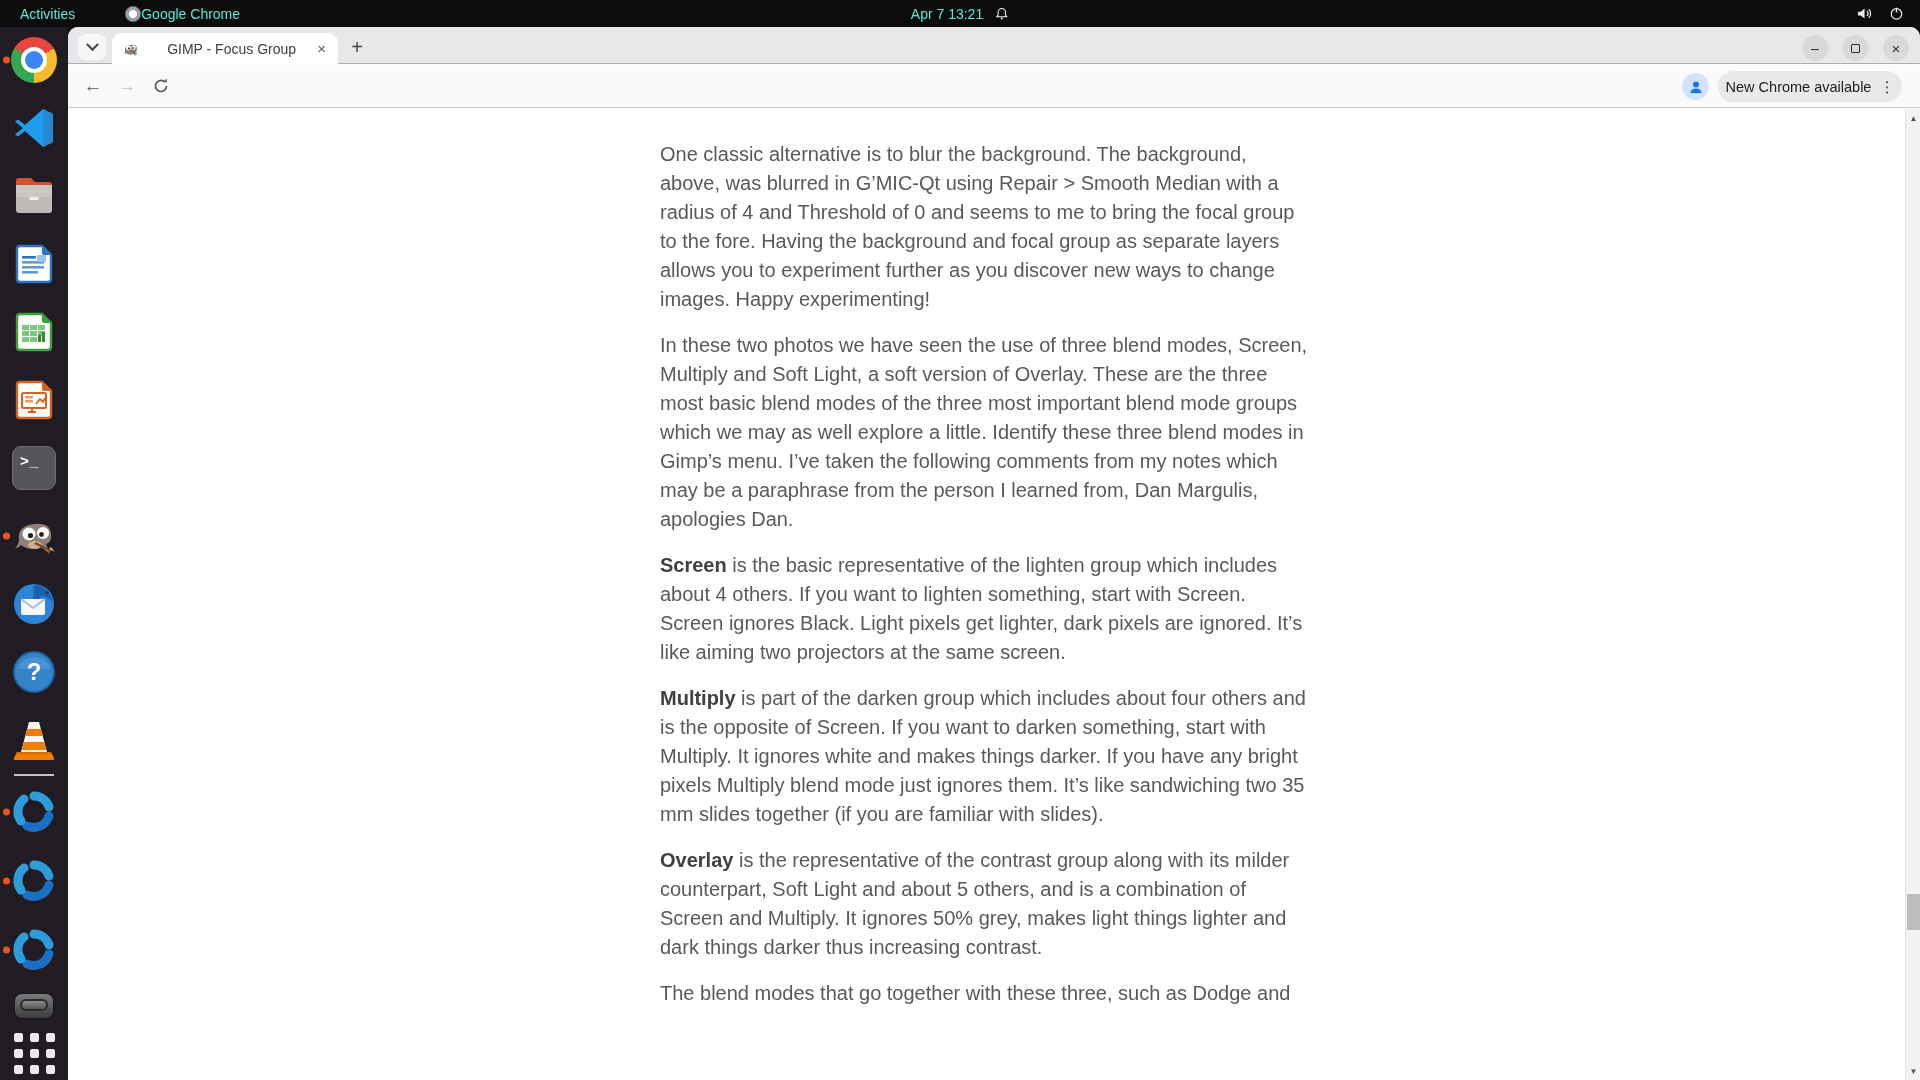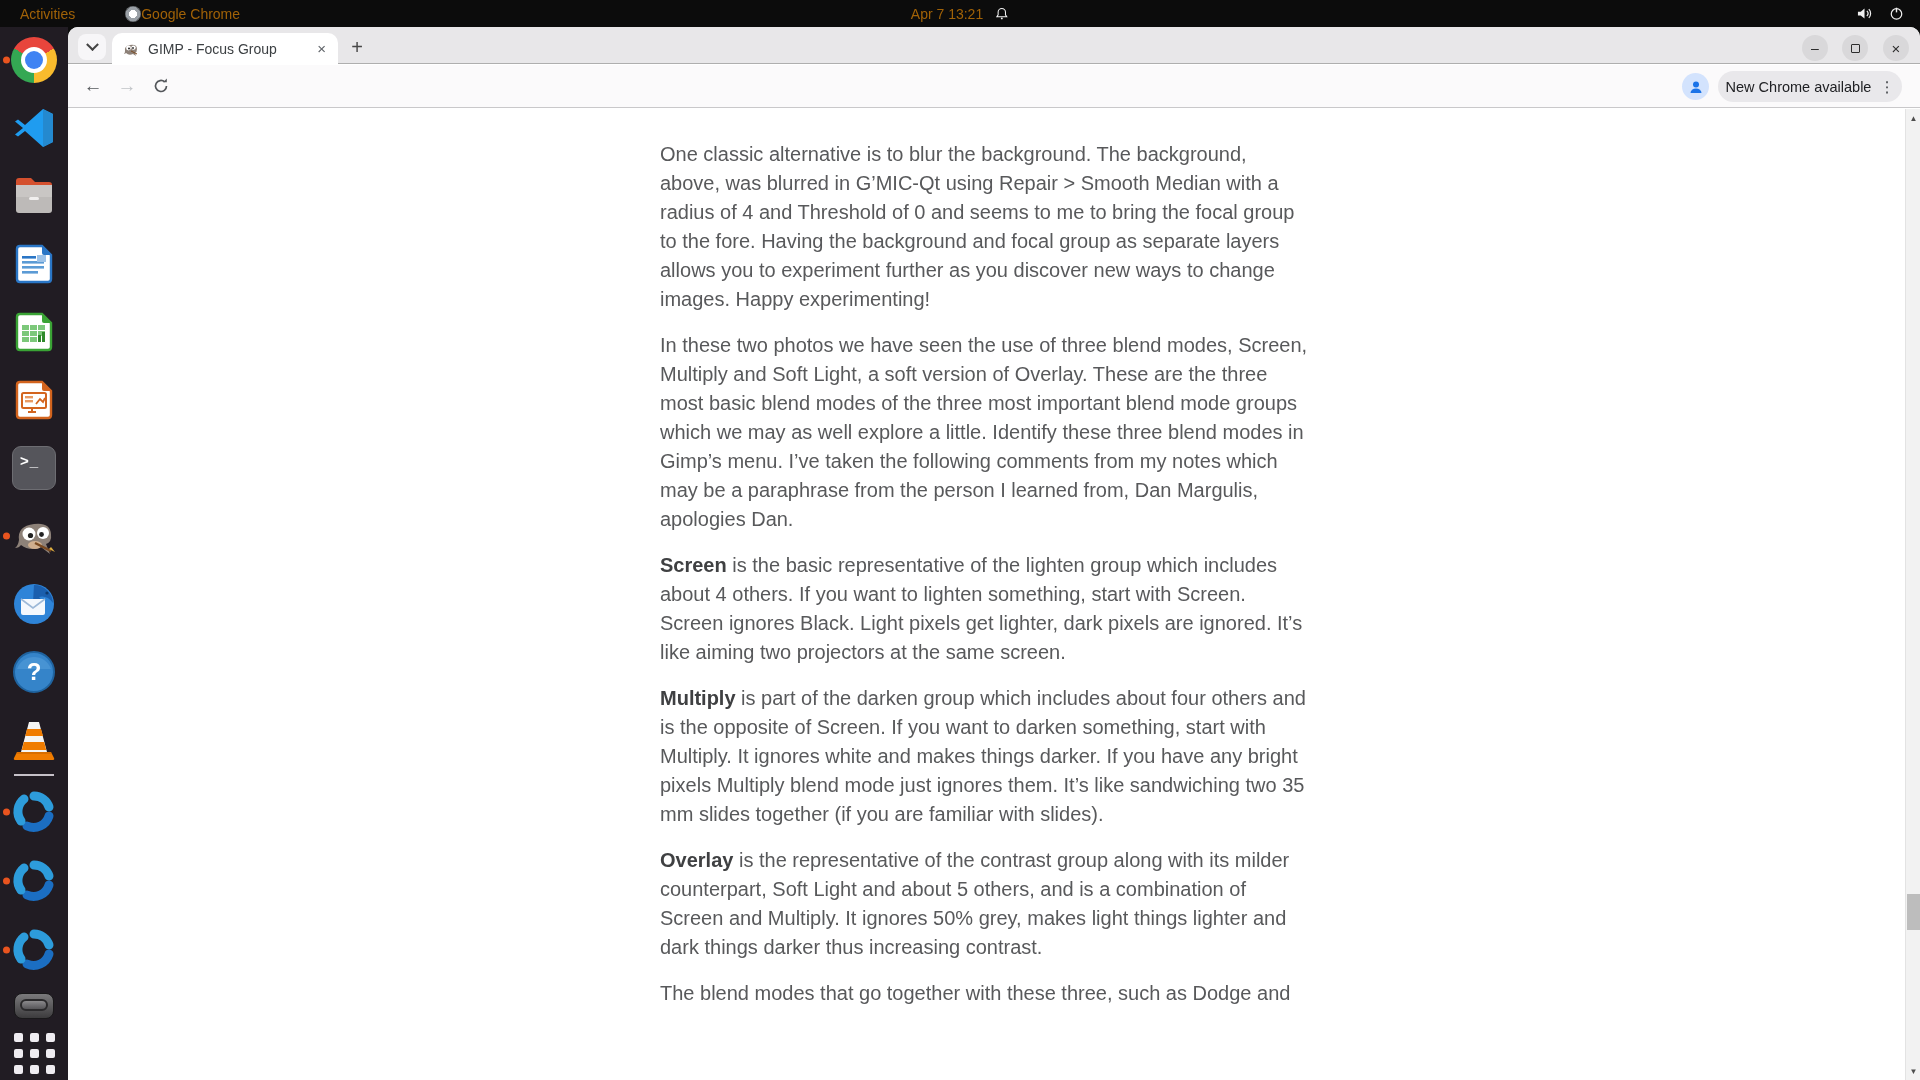--- a/index.html
+++ b/index.html
@@ -1,21 +1,21 @@
 <!DOCTYPE html>
 <html><head>
 <meta charset="utf-8">
 <style>
   * { margin:0; padding:0; box-sizing:border-box; }
   html,body { width:1920px; height:1080px; overflow:hidden; background:#0c0c0c;
               font-family:"Liberation Sans", sans-serif; }
 
   
   .topbar { position:absolute; left:0; top:0; width:1920px; height:27px;
-            background:#0c0c0c; color:#a16207; font-size:14px;
+            background:#0c0c0c; color:#5eead4; font-size:14px;
             display:flex; align-items:center; }
   .tb-left { display:flex; align-items:center; gap:44px; padding-left:14px; }
   .tb-activities { padding:2px 6px; cursor:default; }
   .tb-app { display:flex; align-items:center; }
   .tb-app .mini-chrome { width:16px; height:16px; border-radius:50%;
       background: radial-gradient(circle at 50% 50%, #fff 0 4px, #9aa0a6 4px 7px, #6f7377 7px); }
   .tb-center { position:absolute; left:50%; transform:translateX(-50%);
                display:flex; align-items:center; gap:12px; }
   .tb-right { position:absolute; right:16px; display:flex; align-items:center; gap:16px; }
   .tb-ico svg { display:block; }
@@ -44,21 +44,21 @@
             background:#fff; border-radius:10px 10px 0 0; overflow:hidden; }
   .tabstrip { position:absolute; left:0; top:0; width:100%; height:37px; background:#e8e7e9;
               border-bottom:1px solid #aeaeae; }
   .tabsearch { position:absolute; left:10px; top:7px; width:28px; height:26px; background:#f7f6f8;
                border-radius:8px; display:flex; align-items:center; justify-content:center; }
   .chev { width:9px; height:9px; border-right:2px solid #444; border-bottom:2px solid #444;
           transform:rotate(45deg) translate(-2px,-2px); }
   .tab { position:absolute; left:44px; top:6px; width:226px; height:31px; background:#fff;
          border-radius:10px 10px 0 0; display:flex; align-items:center; padding:0 10px;
          font-size:14px; color:#3c4043; }
-  .tab .title { flex:1; margin-left:9px; white-space:nowrap; overflow:hidden; }
+  .tab .title { flex:1; margin-left:9px; white-space:nowrap; overflow:hidden;text-align:center; }
   .tab-close { font-size:15px; color:#5f6368; padding:0 2px; }
   .newtab { position:absolute; left:276px; top:7px; width:26px; height:26px;
             display:flex; align-items:center; justify-content:center;
             font-size:20px; color:#474747; border-radius:50%; }
   .wbtn { position:absolute; top:8px; width:26px; height:26px; border-radius:50%;
           background:#d9d8da; color:#2d2d2d; display:flex; align-items:center; justify-content:center;
           font-size:14px; }
   .wbtn.min { left:1734px; }
   .wbtn.max { left:1774px; }
   .wbtn.cls { left:1815px; font-size:15px; }

